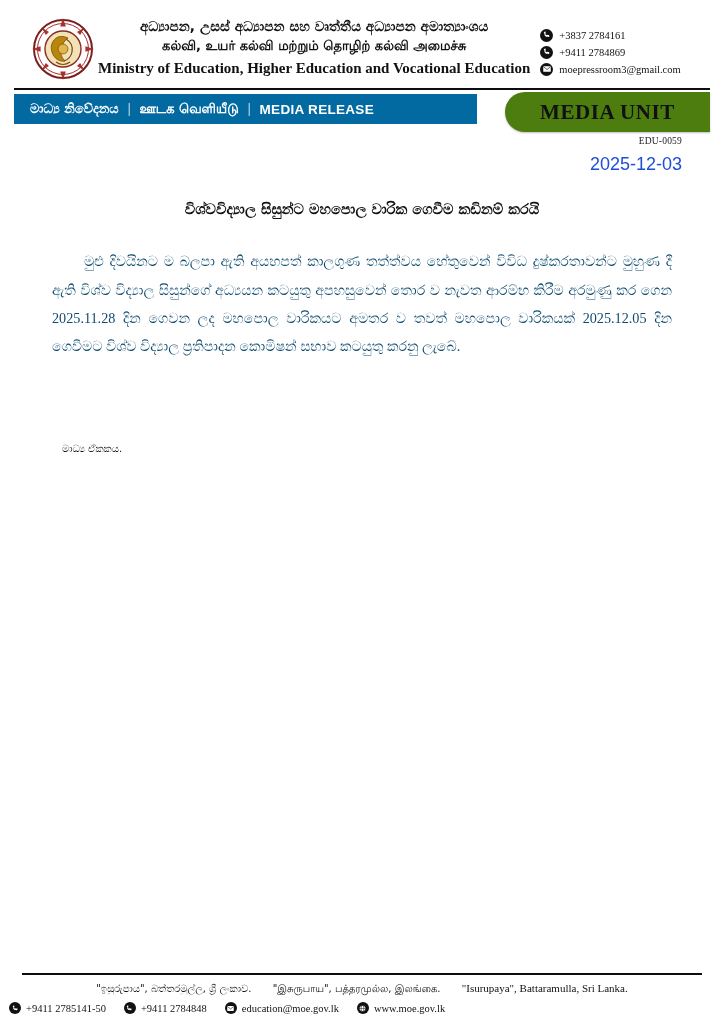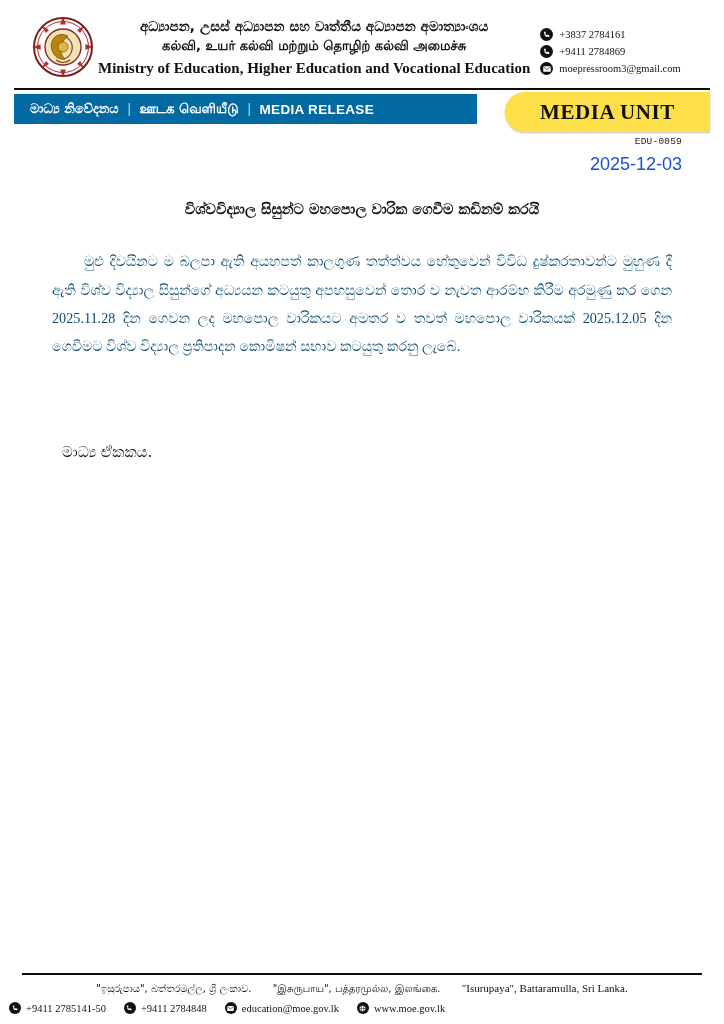--- a/index.html
+++ b/index.html
@@ -20,21 +20,21 @@
     width: 724px;
     height: 1024px;
     box-sizing: border-box;
   }
 
   
   .header {
     position: relative;
     padding: 14px 18px 4px 18px;
     display: flex;
-    align-items: flex-start;
+    align-items: flex-end;
   }
   .crest {
     width: 62px;
     height: 62px;
     flex: 0 0 62px;
     margin-left: 14px;
     margin-top: 2px;
     position: relative;
   }
   .crest svg { display: block; }
@@ -148,41 +148,41 @@
     font-weight: bold;
     letter-spacing: .3px;
   }
 
   .media-unit {
     position: absolute;
     right: 0;
     top: -2px;
     width: 205px;
     height: 40px;
-    background: #fde047;
+    background: #4d7c0f;
     border-top-left-radius: 22px;
     border-bottom-left-radius: 22px;
     display: flex;
     align-items: center;
     justify-content: center;
     box-shadow: 0 1px 2px rgba(0,0,0,.25);
   }
   .media-unit span {
     font-family: "Liberation Serif", serif;
     font-size: 21px;
     font-weight: bold;
     letter-spacing: .6px;
     color: #111;
   }
 
   .refno {
     position: absolute;
     right: 28px;
     top: 42px;
-    font-family: Liberation Mono, monospace;
+    font-family: Liberation Serif, serif;
     font-size: 9.5px;
     color: #222;
     letter-spacing: .2px;
   }
   .docdate {
     position: absolute;
     right: 28px;
     top: 60px;
     font-family: Liberation Sans, sans-serif;
     font-size: 18px;
@@ -210,21 +210,21 @@
     font-family: Liberation Serif, serif;
     font-size: 14.2px;
     line-height: 2.0;
     color: #0c4a6e;
     text-align: justify;
     text-indent: 32px;
   }
   .signoff {
     margin: 82px 0 0 62px;
     font-family: "DejaVu Sans", sans-serif;
-    font-size: 15px;
+    font-size: 10px;
     color: #111;
   }
 
   
   .footer {
     position: absolute;
     left: 0;
     bottom: 10px;
     width: 724px;
   }

